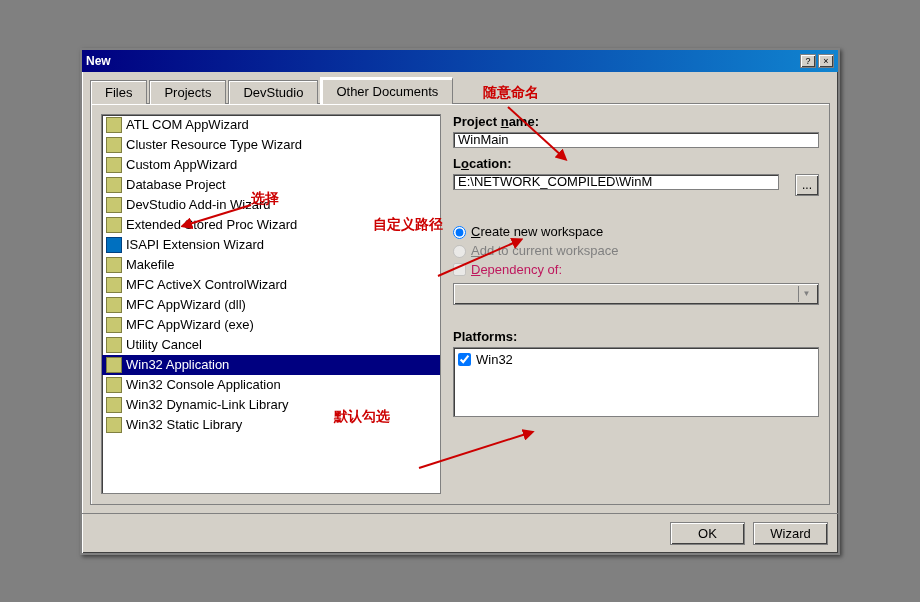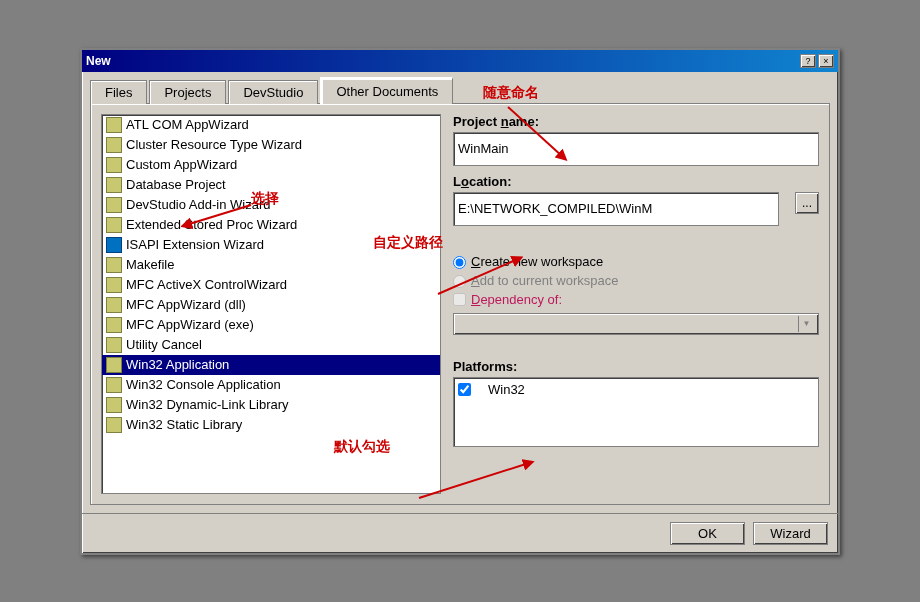--- a/index.html
+++ b/index.html
@@ -136,21 +136,21 @@
       display: flex;
       flex-direction: column;
       gap: 3px;
     }
     .field-label {
       font-size: 13px;
       font-weight: bold;
     }
     .field-label span { text-decoration: underline; }
     .text-input {
-      height: 34px;
+      height: 16px;
       background: white;
       border: 1px solid #808080;
       box-shadow: inset 1px 1px #404040;
       padding: 2px 4px;
       font-size: 13px;
       width: 100%;
     }
     .input-with-btn {
       display: flex;
       gap: 16px;
@@ -225,21 +225,21 @@
       height: 70px;
       background: white;
       border: 1px solid #808080;
       box-shadow: inset 1px 1px #404040;
       padding: 4px;
       margin-top: 3px;
     }
     .platform-item {
       display: flex;
       align-items: center;
-      gap: 17px;
+      gap: 5px;
       font-size: 13px;
     }
     
     .bottom-bar {
       display: flex;
       justify-content: flex-end;
       gap: 8px;
       padding: 8px 10px;
       border-top: 1px solid #808080;
     }

